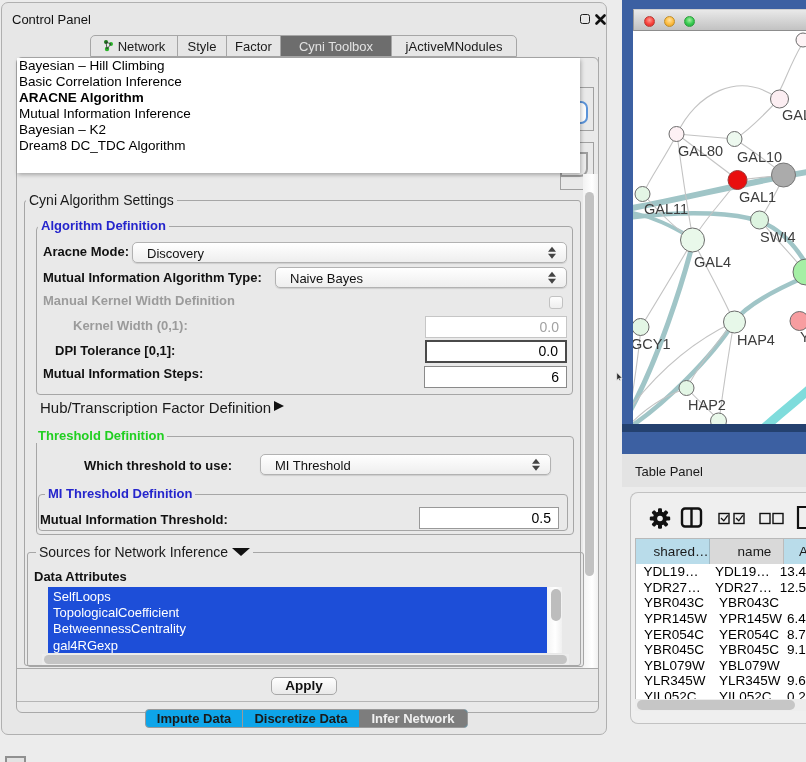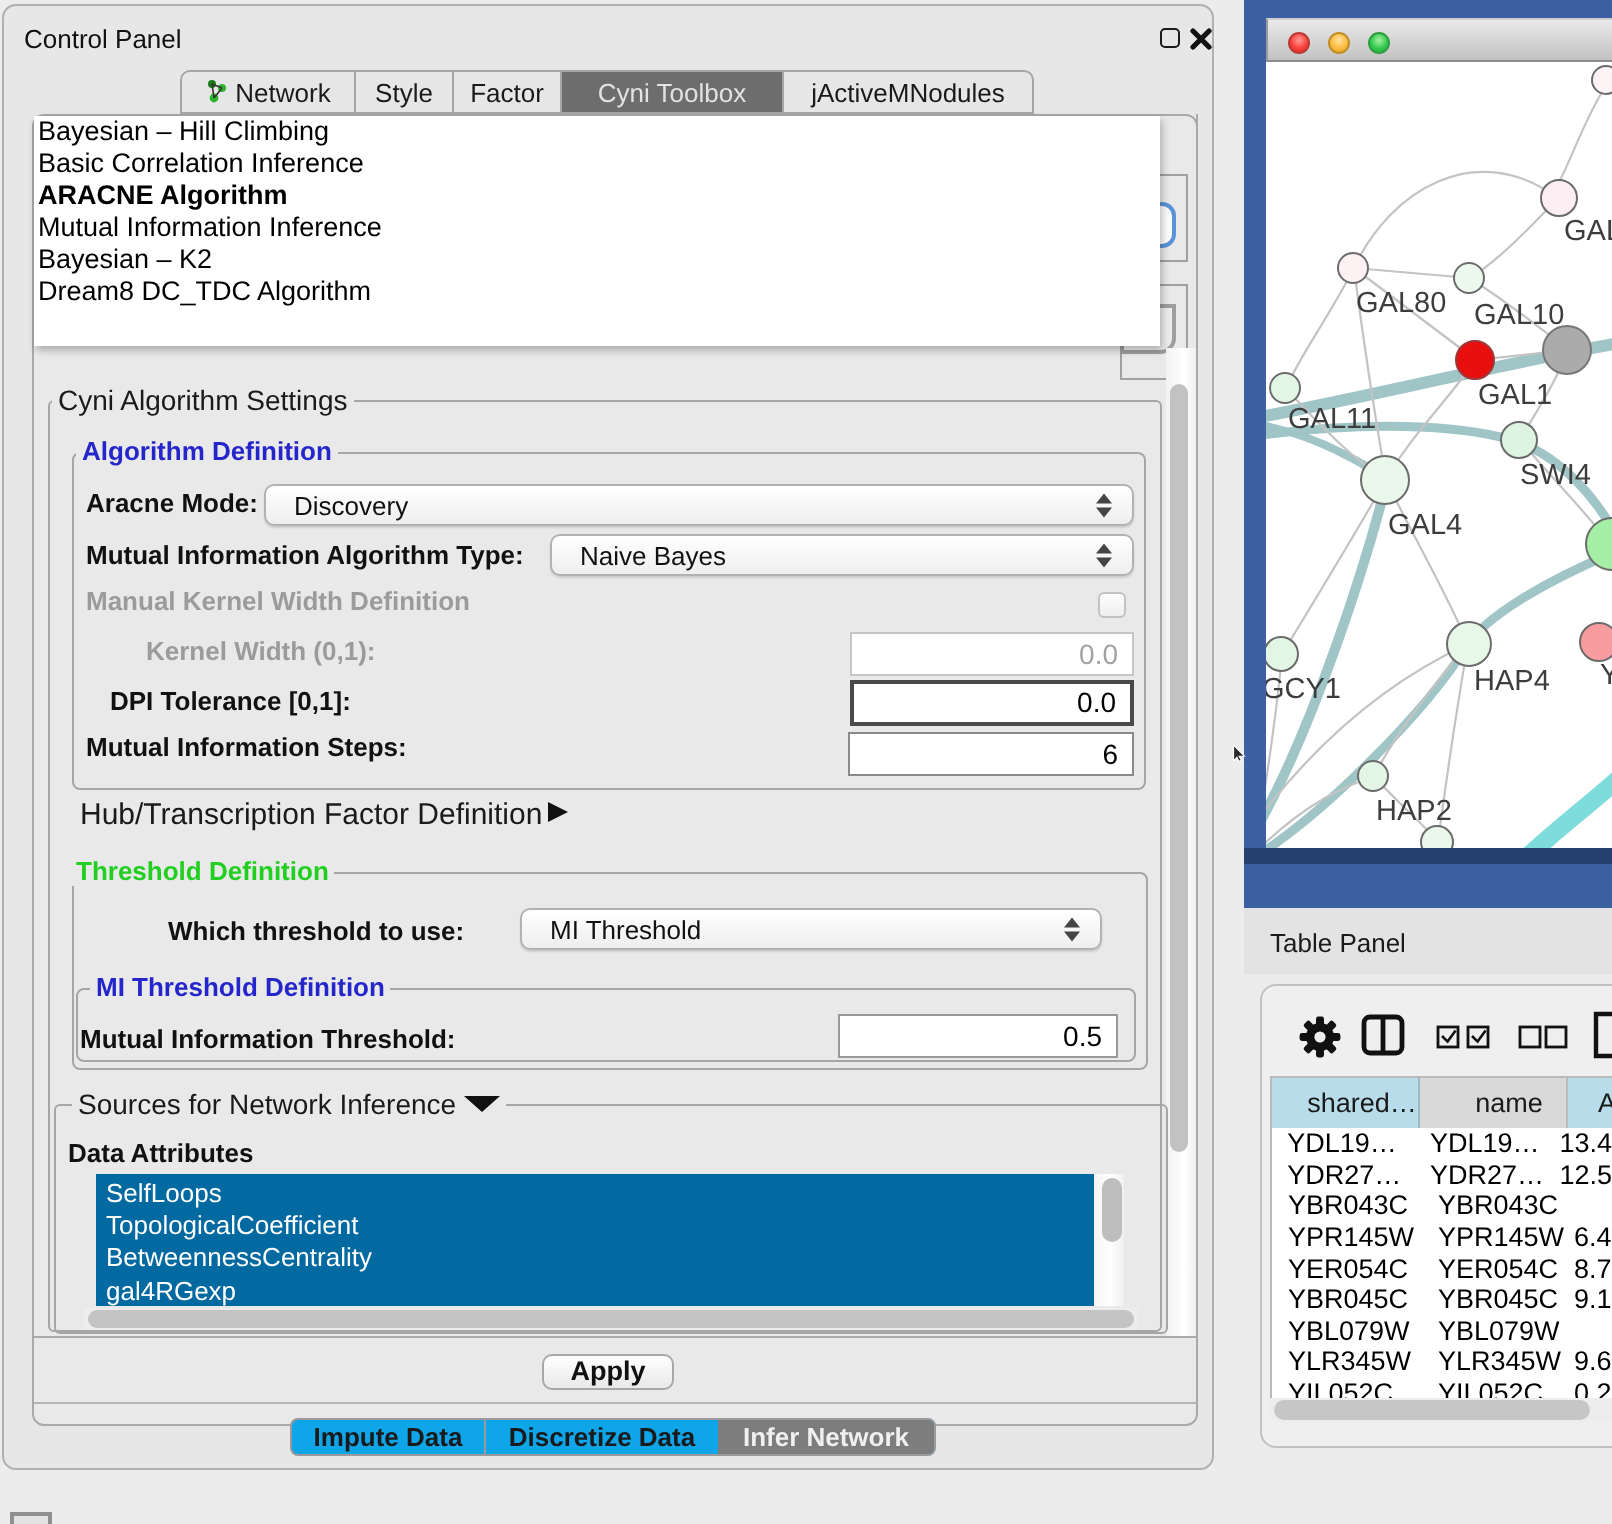--- a/index.html
+++ b/index.html
@@ -106,21 +106,21 @@
 <div class="group" style="left:38px; top:494px; width:530px; height:37px;">
   <div class="gtitle" style="left:6px; color:#2525cc; font-size:13px; font-weight:bold;">MI Threshold Definition</div>
 </div>
 <div class="lbl" style="left:40px; top:512px;">Mutual Information Threshold:</div>
 <div class="field" style="left:419px; top:507px; width:140px; height:22px; border:1px solid #999; color:#000;">0.5</div>
 
 <div class="group" style="left:27px; top:552px; width:557px; height:115px; border-radius:3px;">
   <div class="gtitle" style="left:8px; color:#1a1a1a; font-size:14px;">Sources for Network Inference&nbsp;<span style="display:inline-block; width:0; height:0; border-left:9px solid transparent; border-right:9px solid transparent; border-top:8px solid #111; vertical-align:1px;"></span></div>
 </div>
 <div class="lbl" style="left:34px; top:569px;">Data Attributes</div>
-<div class="abs" style="left:48px; top:587px; width:499px; height:66px; background:#0369a1;">
+<div class="abs" style="left:48px; top:587px; width:499px; height:66px; background:#1d4ed8;">
   <div style="color:#fff; font-size:13px; padding-left:5px; line-height:16.2px; padding-top:2px;">SelfLoops<br>TopologicalCoefficient<br>BetweennessCentrality<br>gal4RGexp</div>
 </div>
 <div class="abs" style="left:547px; top:587px; width:15px; height:66px; background:linear-gradient(90deg,#f4f4f4,#ffffff 55%,#f0f0f0);"></div>
 <div class="abs" style="left:551px; top:589px; width:10px; height:32px; background:#bdbdbd; border-radius:5px;"></div>
 <div class="abs" style="left:42px; top:654px; width:527px; height:11px; background:#ededed;"></div>
 <div class="abs" style="left:44px; top:655px; width:523px; height:9px; background:#c4c4c4; border-radius:5px;"></div>
 
 <div class="abs" style="left:271px; top:677px; width:66px; height:18px; border:1px solid #a8a8a8; border-radius:5px; background:linear-gradient(#ffffff,#e9e9e9); text-align:center; font-size:13.5px; font-weight:bold; color:#111; line-height:16px;">Apply</div>
 
 <div class="abs" style="left:145px; top:709px; height:19px; display:flex; border:1px solid #9a9a9a; border-radius:4px; overflow:hidden; background:#0ea5e9;">

